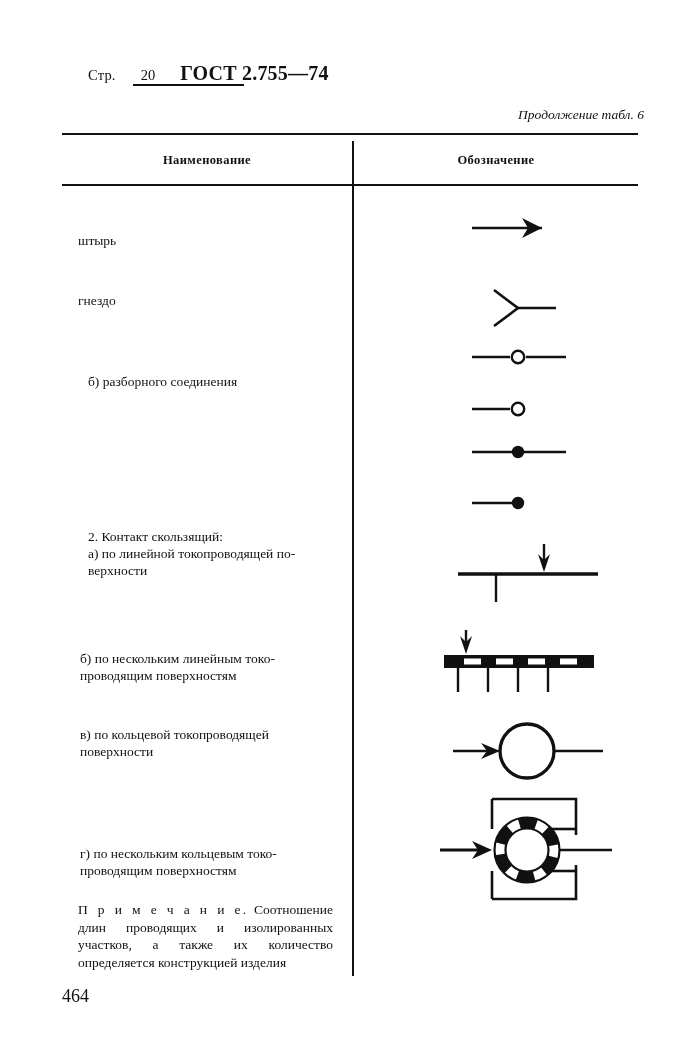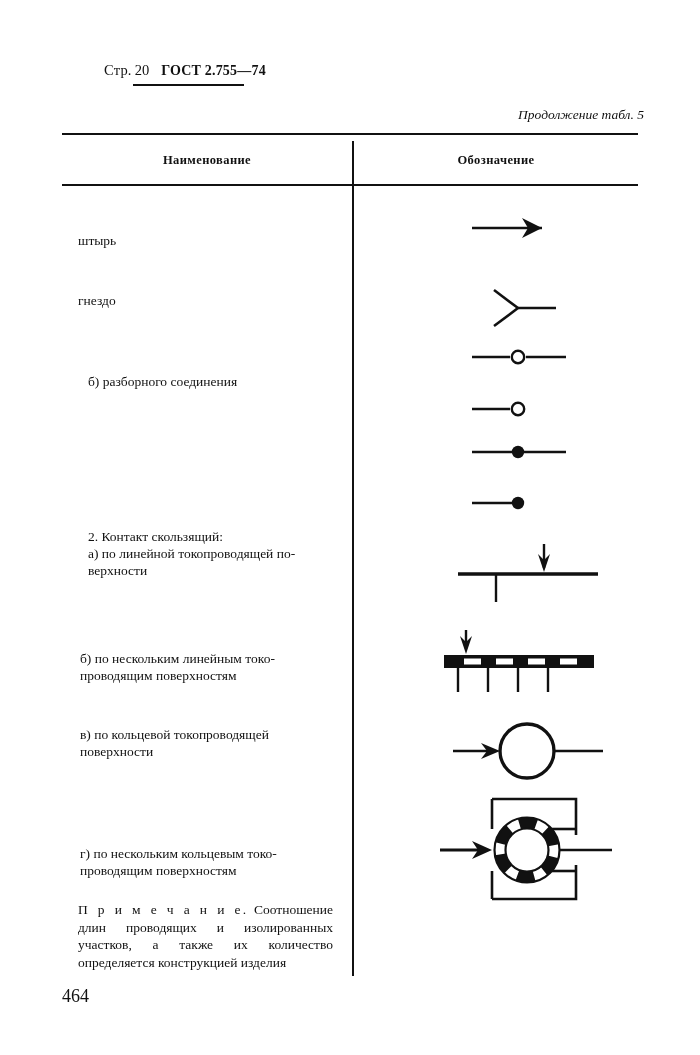--- a/index.html
+++ b/index.html
@@ -18,39 +18,38 @@
   .page {
     position: absolute;
     left: 0; top: 0;
     width: 700px;
     height: 1055px;
   }
 
   
   .header {
     position: absolute;
-    left: 104px;
+    left: 88px;
     top: 62px;
     display: flex;
     align-items: baseline;
-    gap: 3px;
+    gap: 25px;
   }
   .header .page-label {
     font-size: 14.5px;
     letter-spacing: .2px;
   }
   .header .page-num {
     font-size: 14.5px;
   }
   .header .std-name {
-    font-size: 14px;
+    font-size: 20px;
     font-weight: bold;
     letter-spacing: .2px;
     position: relative;
-    margin-left: 9px;
   }
   .header-rule {
     position: absolute;
     left: 133px;
     top: 84px;
     width: 111px;
     height: 1.6px;
     background: #111;
   }
 
@@ -143,21 +142,21 @@
 
 <div class="page">
 
   <div class="header">
     <span class="page-label">Стр.</span>
     <span class="page-num">20</span>
     <span class="std-name">ГОСТ 2.755—74</span>
   </div>
   <div class="header-rule"></div>
 
-  <div class="cont-label">Продолжение табл. 5</div>
+  <div class="cont-label">Продолжение табл. 6</div>
 
   <div class="rule-top"></div>
   <div class="rule-head"></div>
   <div class="vdivider"></div>
 
   <div class="col-head left">Наименование</div>
   <div class="col-head right">Обозначение</div>
 
   <div class="lrow" style="top:216px;margin-top:16px;">штырь</div>
   <div class="lrow" style="top:292px;">гнездо</div>

